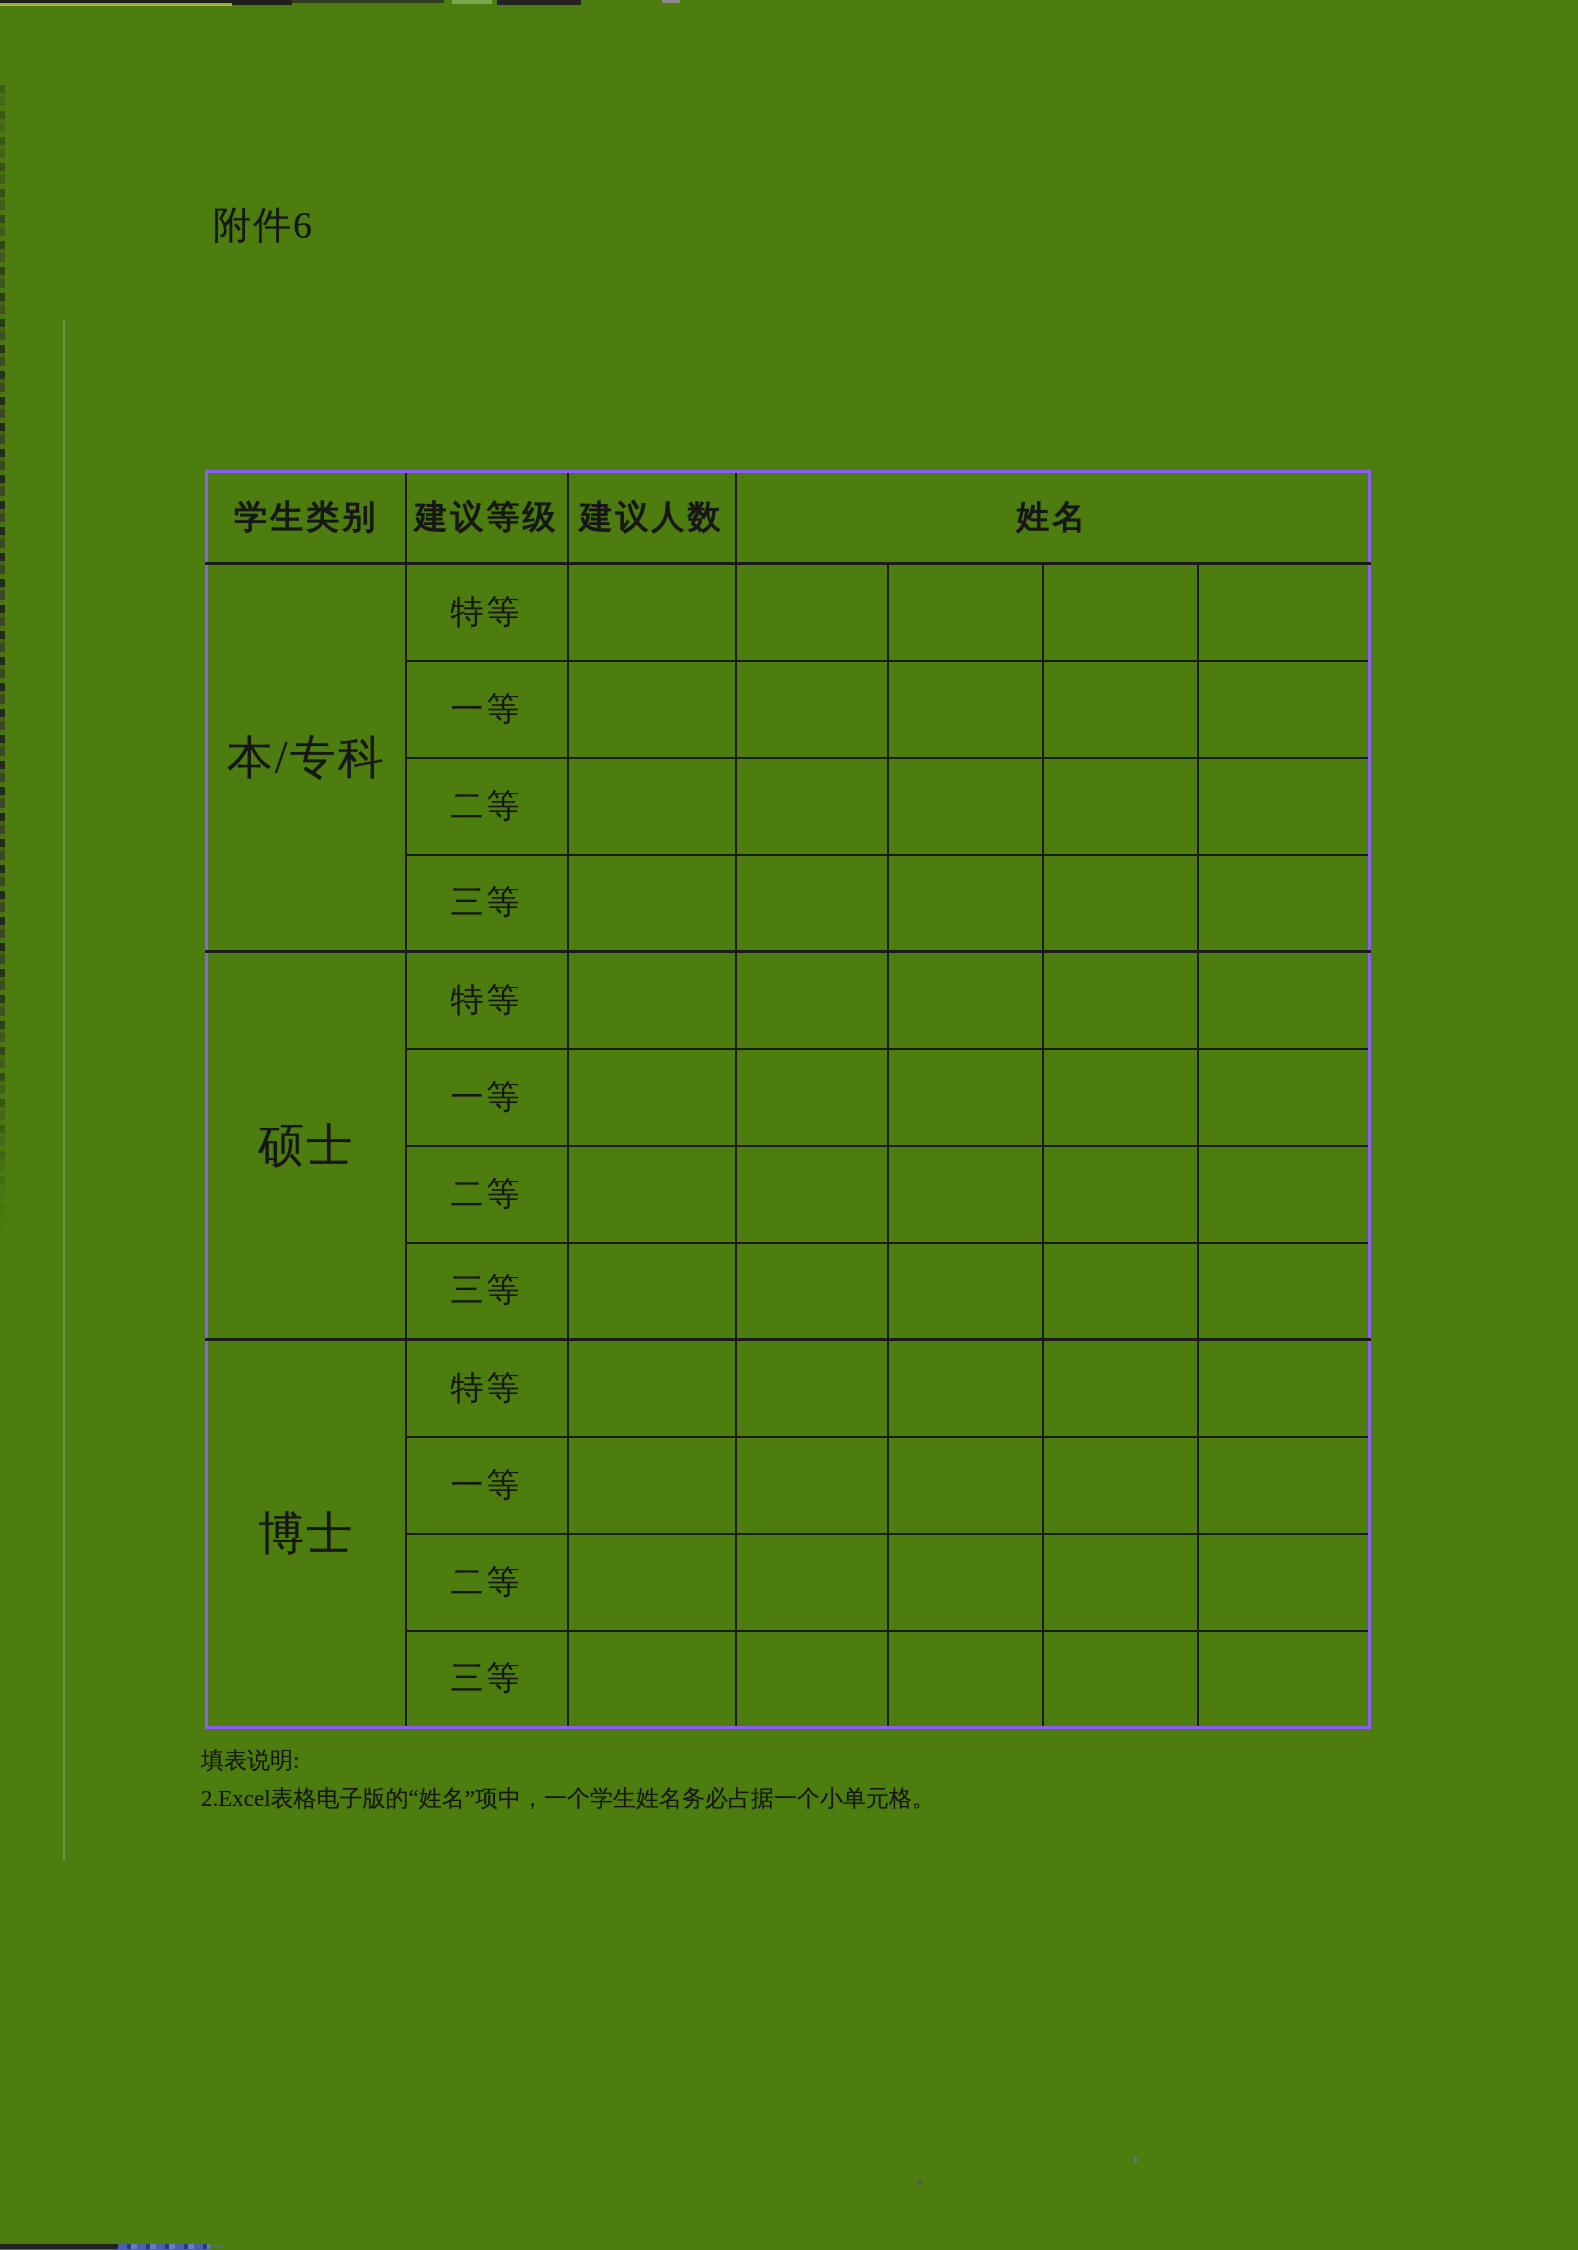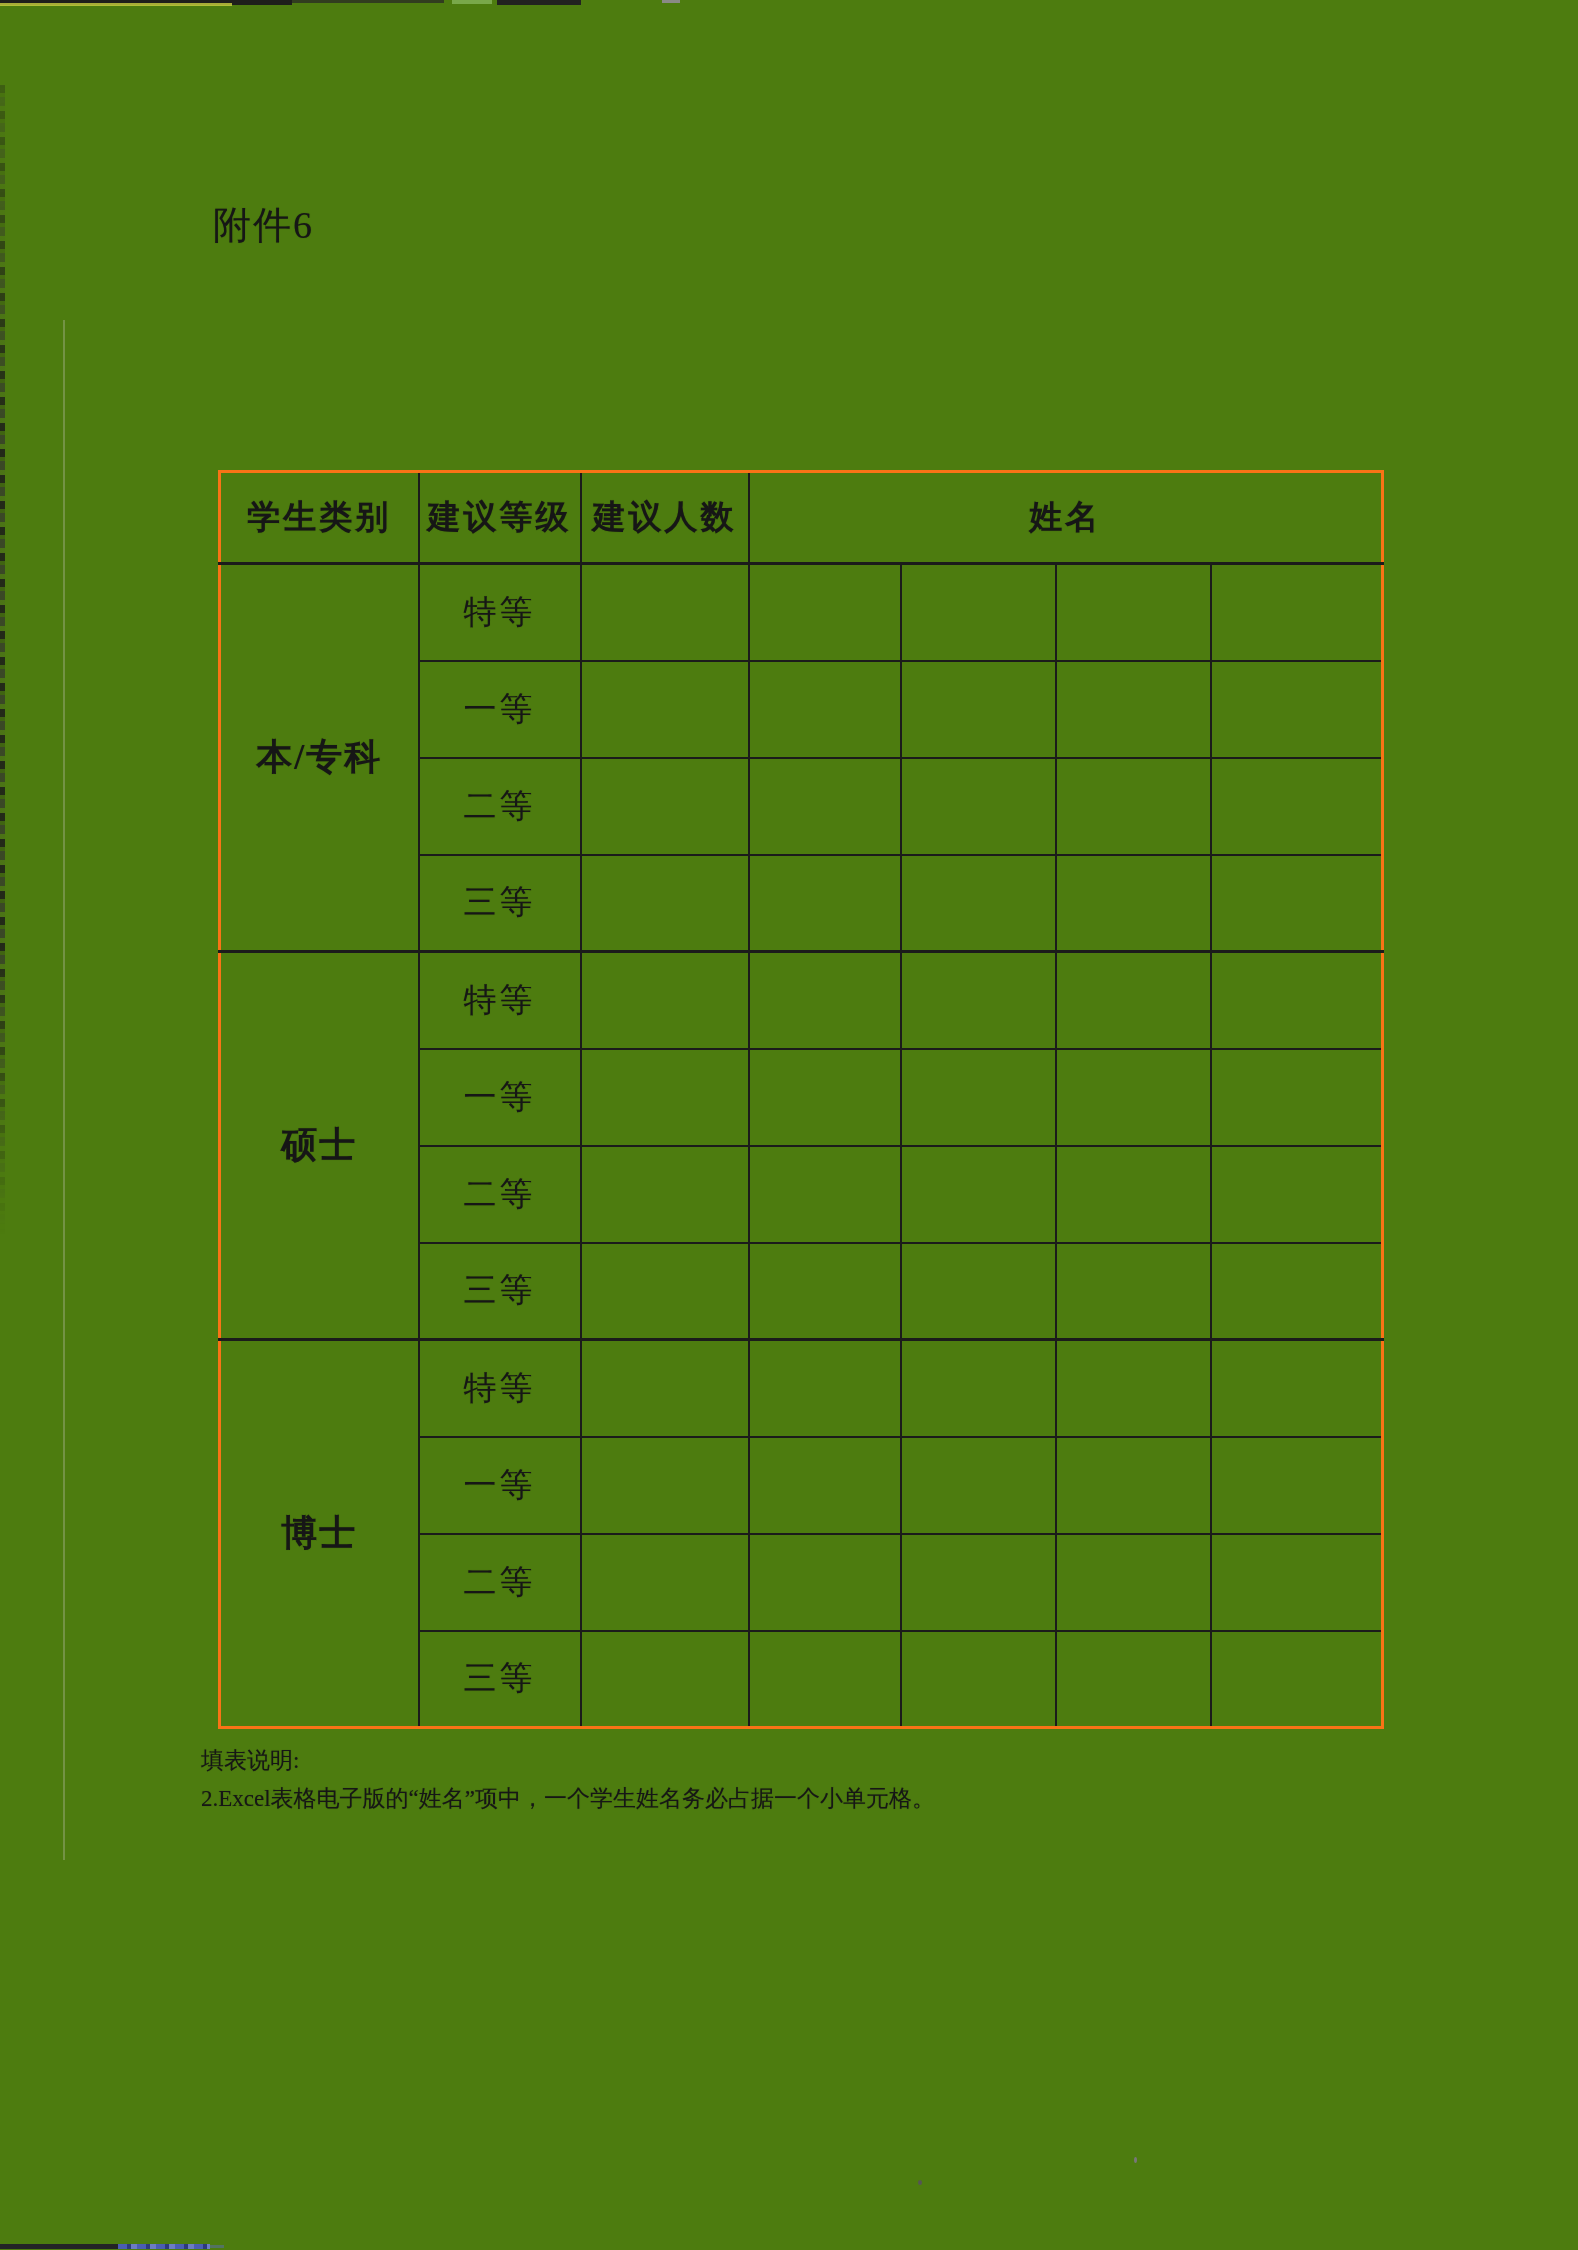--- a/index.html
+++ b/index.html
@@ -51,31 +51,31 @@
   .form-labels{position:absolute;left:0;top:400px;width:100%;height:44px;font-weight:700;font-size:32px;}
   .form-labels span{position:absolute;top:0;white-space:nowrap;text-shadow:0 0 1px rgba(0,0,0,.3);}
   .lbl-unit{left:213px;}
   .lbl-seal{left:450px;}
   .lbl-filler{left:711px;}
   .lbl-phone{left:950px;}
   
   .award-table-wrap{position:absolute;left:205px;top:470px;}
   table.award{
     border-collapse:collapse;table-layout:fixed;
-    width:1163px;border:3px solid #f97316;margin-left:13px;
+    width:1163px;border:3px solid #8b5cf6;
   }
   table.award th, table.award td{
     border:2px solid #1b1b1b;
     text-align:center;vertical-align:middle;
     padding:0;overflow:hidden;
   }
   table.award thead tr{height:92px;}
   table.award tbody tr{height:97px;}
   table.award th{font-size:33px;font-weight:600;letter-spacing:3px;text-shadow:0 0 1px rgba(0,0,0,.3);}
-  td.cat{font-size:36px;font-weight:700;letter-spacing:2px;text-shadow:0 0 1px rgba(0,0,0,.3);}
+  td.cat{font-size:46px;font-weight:400;letter-spacing:2px;text-shadow:0 0 1px rgba(0,0,0,.3);}
   td.grade{font-size:33px;font-weight:400;letter-spacing:3px;text-shadow:0 0 1px rgba(0,0,0,.25);}
   tr.section-start td{border-top:3px solid #1b1b1b;}
   
   .notes{position:absolute;left:201px;top:1742px;width:1260px;font-size:23px;line-height:38px;}
   .notes .heading{display:block;text-shadow:0 0 1px rgba(0,0,0,.3);}
   .notes .item{display:block;text-shadow:0 0 1px rgba(0,0,0,.3);}
 </style>
 </head>
 <body>
 

